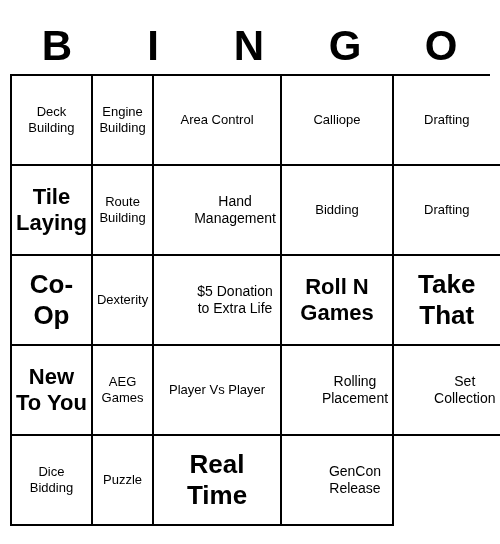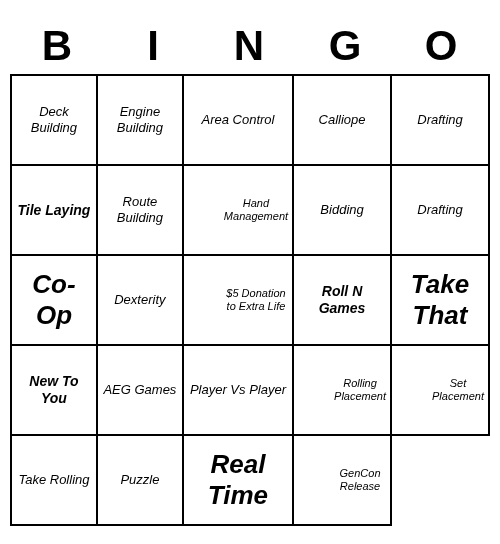--- a/index.html
+++ b/index.html
@@ -30,46 +30,45 @@
       padding: 4px 0;
       letter-spacing: 2px;
     }
     .bingo-grid {
       display: grid;
       grid-template-columns: repeat(5, 1fr);
       grid-template-rows: repeat(5, 1fr);
       border-top: 2px solid #000;
       border-left: 2px solid #000;
       width: 100%;
-      font-style: italic;
     }
     .bingo-cell {
       border-right: 2px solid #000;
       border-bottom: 2px solid #000;
       display: flex;
       align-items: center;
       justify-content: center;
       text-align: center;
       height: 90px;
       padding: 4px;
       line-height: 1.2;
     }
     .cell-text {
       font-size: 13px;
     }
     .cell-text.large {
-      font-size: 14px;
+      font-size: 22px;
       font-weight: bold;
     }
     .cell-text.xlarge {
       font-size: 26px;
       font-weight: bold;
     }
     .cell-text.small {
-      font-size: 11px;
+      font-size: 14px;
       margin-left: 36px;
     }
   </style>
 </head>
 <body>
 
 <div class="bingo-container">
   <div class="bingo-header">
     <div class="bingo-header-cell">B</div>
     <div class="bingo-header-cell">I</div>
@@ -129,24 +128,24 @@
       <div class="bingo-cell">
         <span class="cell-text">AEG Games</span>
       </div>
       <div class="bingo-cell">
         <span class="cell-text">Player Vs Player</span>
       </div>
       <div class="bingo-cell">
         <span class="cell-text small">Rolling Placement</span>
       </div>
       <div class="bingo-cell">
-        <span class="cell-text small">Set Placement</span>
+        <span class="cell-text small">Set Collection</span>
       </div>
       <div class="bingo-cell">
-        <span class="cell-text">Take Rolling</span>
+        <span class="cell-text">Dice Bidding</span>
       </div>
       <div class="bingo-cell">
         <span class="cell-text">Puzzle</span>
       </div>
       <div class="bingo-cell">
         <span class="cell-text xlarge">Real Time</span>
       </div>
       <div class="bingo-cell">
         <span class="cell-text small">GenCon Release</span>
       </div>

